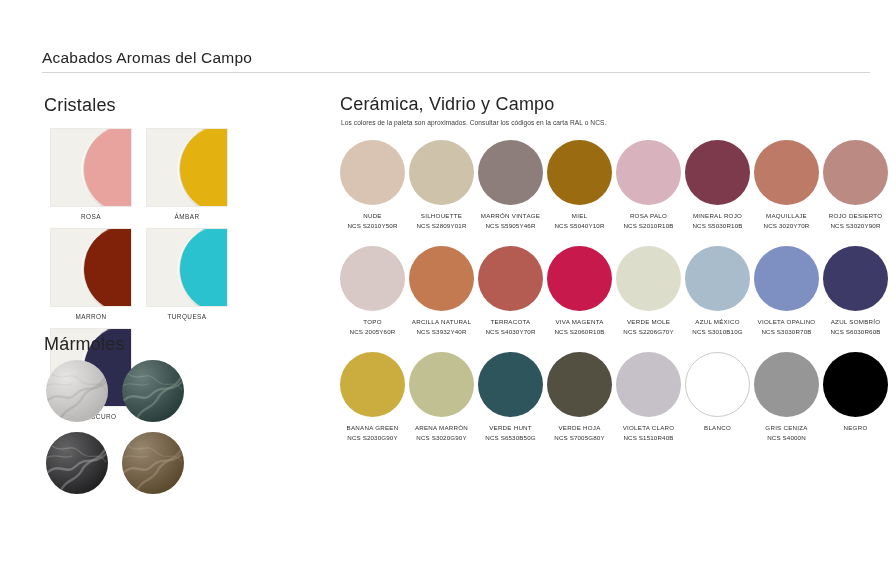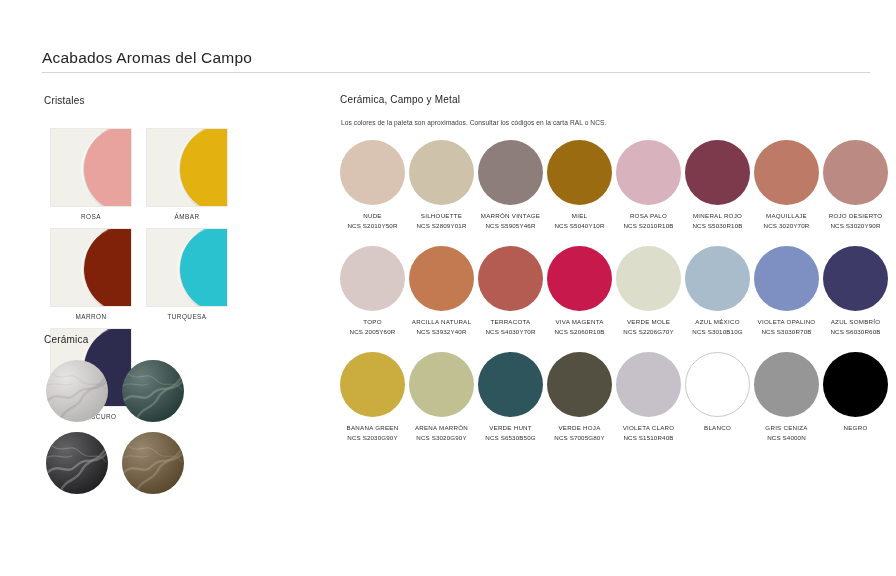--- a/index.html
+++ b/index.html
@@ -16,21 +16,21 @@
     font-size:15.5px;font-weight:400;letter-spacing:.2px;color:#242424;
     white-space:nowrap;
   }
   .title-rule{
     position:absolute;left:42px;top:72px;width:828px;height:1px;
     background:#d4d4d4;
   }
 
   
   .sec-heading{
-    position:absolute;font-size:10px;font-weight:400;color:#242424;
+    position:absolute;font-size:18px;font-weight:400;color:#242424;
     letter-spacing:.2px;white-space:nowrap;
   }
   #h-cristales{left:44px;top:95px;}
   #h-marmoles{left:44px;top:334px;}
   #h-ceramica{left:340px;top:94px;}
   .sec-sub{
     position:absolute;left:341px;top:119px;
     font-size:6.6px;color:#3a3a3a;letter-spacing:.08px;white-space:nowrap;
   }
 
@@ -140,21 +140,21 @@
           <div class="glass-tile" style="background: rgb(242, 240, 234);">
             <div class="glass-disc" style="background: rgb(46, 44, 78);">
               <div class="rim"></div>
             </div>
           </div>
           <div class="glass-label">AZUL OSCURO</div>
         </div>
       </div>
   </div>
 
-  <div class="sec-heading" id="h-marmoles">Cerámica</div>
+  <div class="sec-heading" id="h-marmoles">Mármoles</div>
 
   <div id="marmoles">
     <div class="marble-grid" id="marble-grid">
         <div class="marble-cell">
           <div class="marble-disc" style="background: rgb(222, 220, 218);">
             <svg class="veins" viewBox="0 0 62 62">
               <path d="M2,40 C14,30 20,44 30,34 C40,24 48,34 60,22" fill="none" stroke="#b8b5b2" stroke-width="2.4" opacity="0.55" stroke-linecap="round"></path>
               <path d="M6,14 C18,22 24,10 34,20 C44,30 52,18 60,30" fill="none" stroke="#b8b5b2" stroke-width="1.2" opacity="0.38" stroke-linecap="round"></path>
               <path d="M14,60 C20,46 30,50 36,38 C42,26 54,30 61,14" fill="none" stroke="#b8b5b2" stroke-width="2.4" opacity="0.55" stroke-linecap="round"></path>
               <path d="M0,26 C10,20 16,28 26,24" fill="none" stroke="#b8b5b2" stroke-width="1.2" opacity="0.38" stroke-linecap="round"></path>
@@ -191,21 +191,21 @@
               <path d="M6,14 C18,22 24,10 34,20 C44,30 52,18 60,30" fill="none" stroke="#a99274" stroke-width="1.2" opacity="0.38" stroke-linecap="round"></path>
               <path d="M14,60 C20,46 30,50 36,38 C42,26 54,30 61,14" fill="none" stroke="#a99274" stroke-width="2.4" opacity="0.55" stroke-linecap="round"></path>
               <path d="M0,26 C10,20 16,28 26,24" fill="none" stroke="#a99274" stroke-width="1.2" opacity="0.38" stroke-linecap="round"></path>
             </svg>
             <div style="position: absolute; inset: 0px; border-radius: 50%; background: radial-gradient(circle at 32% 28%, rgba(255, 255, 255, 0.28), rgba(0, 0, 0, 0.18) 78%);"></div>
           </div>
         </div>
       </div>
   </div>
 
-  <div class="sec-heading" id="h-ceramica">Cerámica, Campo y Metal</div>
+  <div class="sec-heading" id="h-ceramica">Cerámica, Vidrio y Campo</div>
   <div class="sec-sub">Los colores de la paleta son aproximados. Consultar los códigos en la carta RAL o NCS.</div>
 
   <div id="ceramica">
     <div id="cer-rows">
         <div class="cer-row">
           <div class="cer-cell">
             <div class="cer-disc" style="background: rgb(217, 195, 179);"></div>
             <div class="cer-name">NUDE</div>
             <div class="cer-code">NCS S2010Y50R</div>
           </div>

